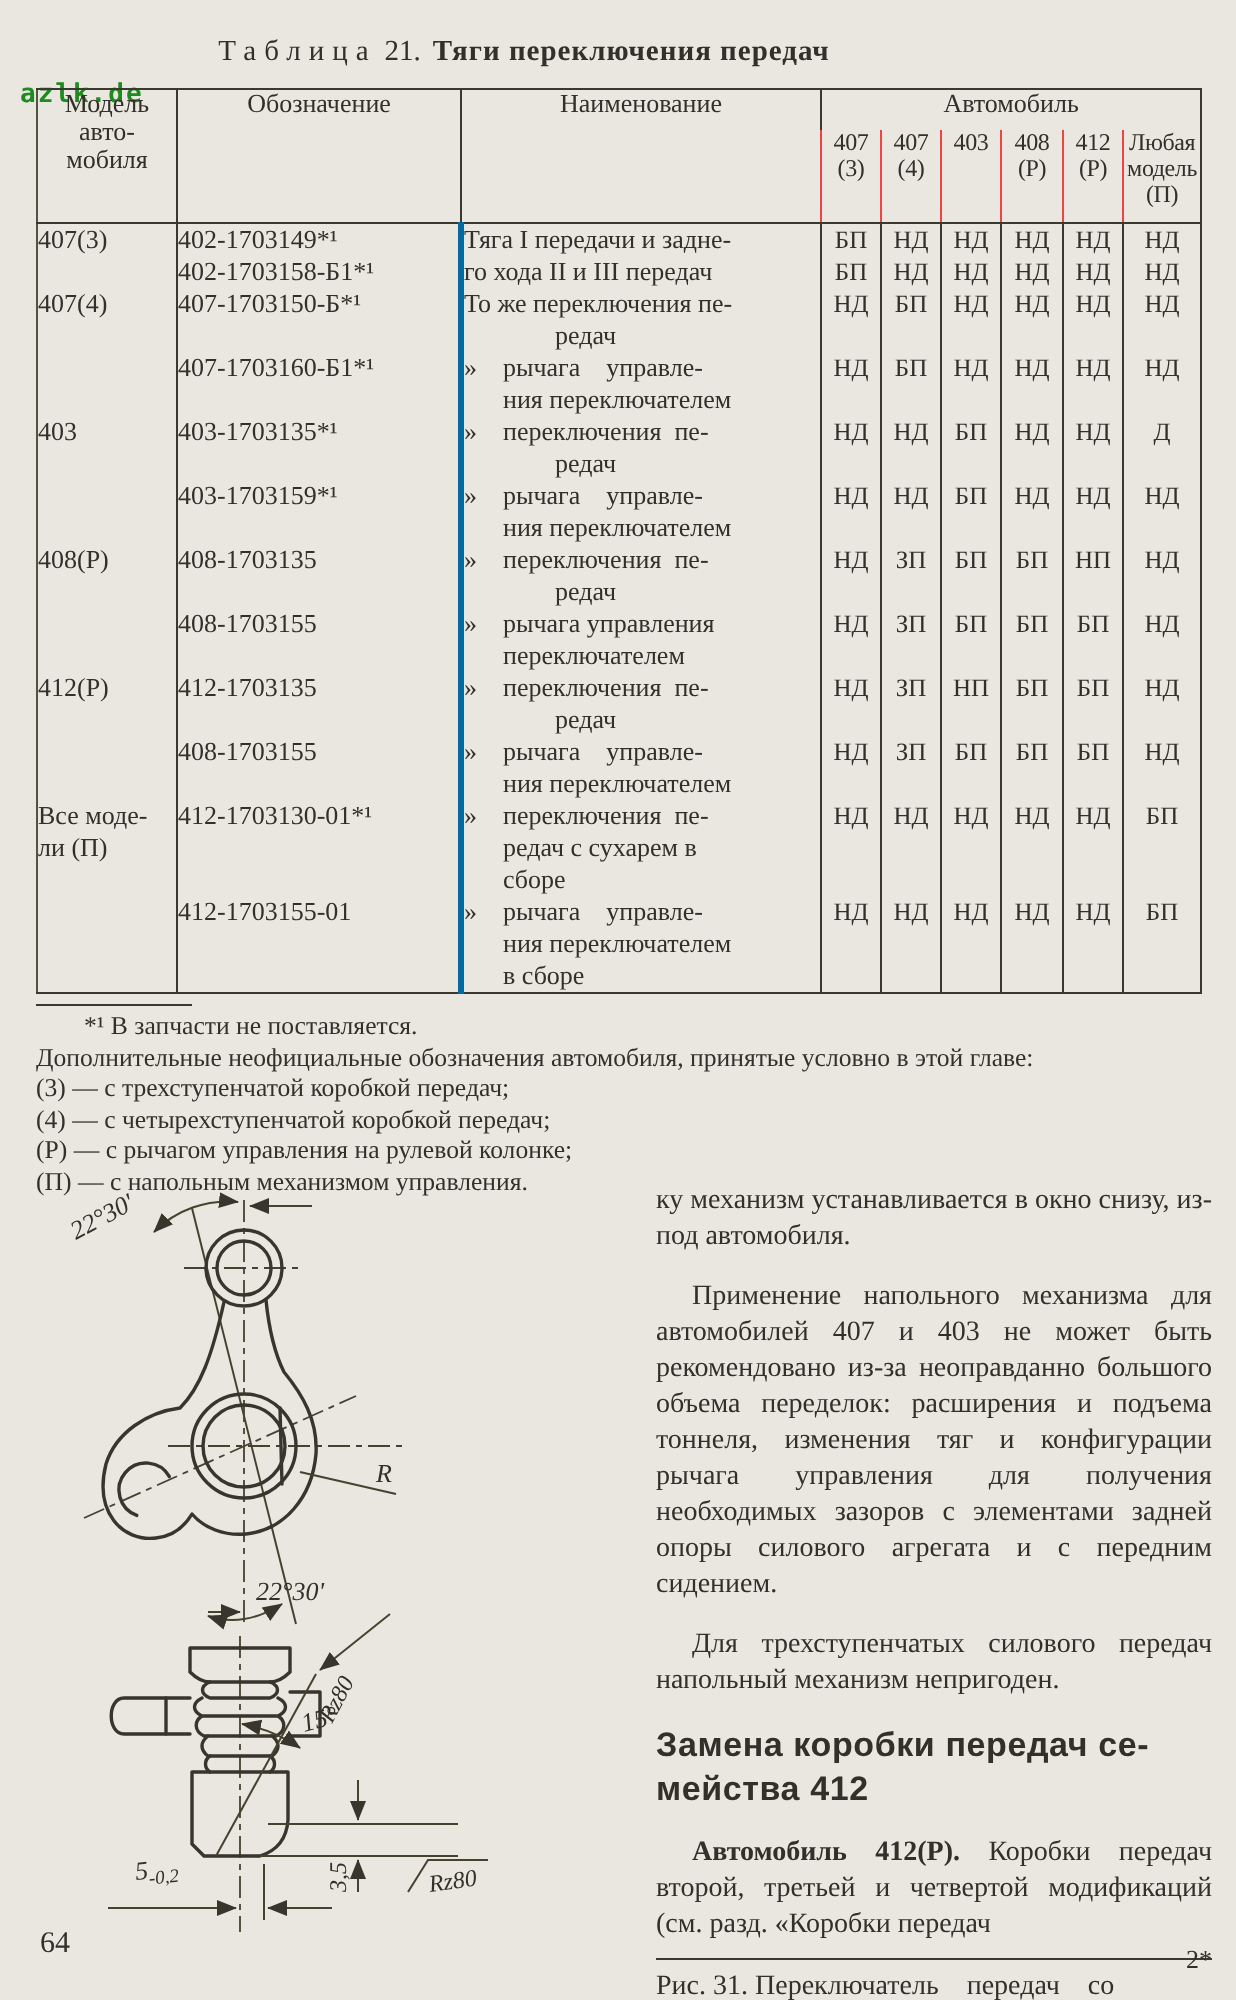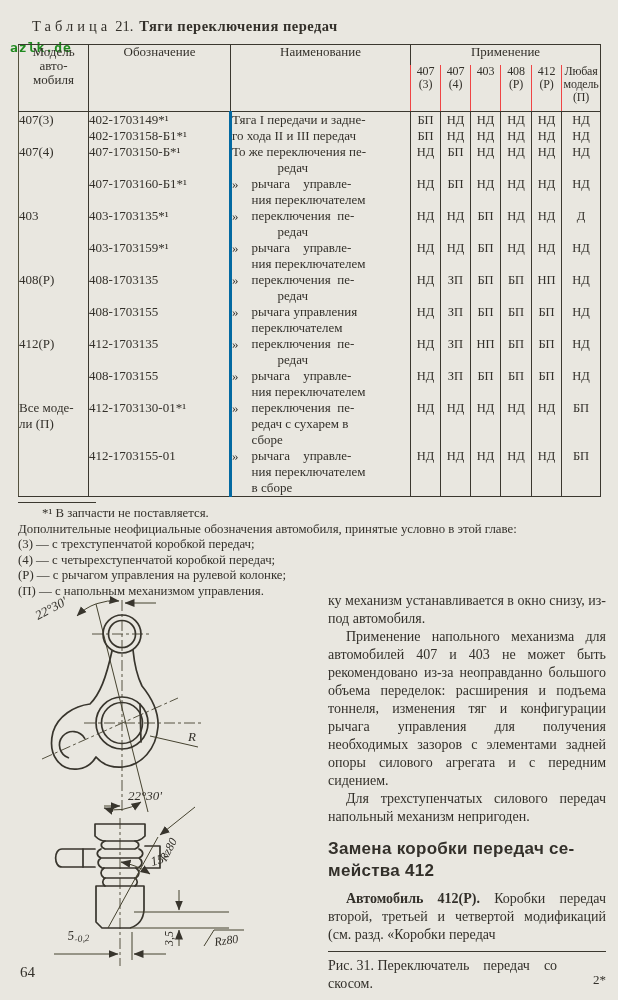--- a/index.html
+++ b/index.html
@@ -9,21 +9,21 @@
     font-family:"Liberation Serif", serif;
     overflow:hidden;
   }
   .watermark {
     position:absolute; left:10px; top:6px;
     font-family:"DejaVu Sans Mono", monospace;
     font-size:13px; font-weight:bold; color:#1f8a1f; letter-spacing:1px;margin-top:34px;
   }
   .tbl-title {
     position:absolute; left:0; top:18px; width:524px;
-    font-size:14.5px; white-space:nowrap;margin-left:32px;
+    text-align:center; font-size:14.5px; white-space:nowrap;
   }
   .tbl-title .sp { letter-spacing:4px; }
   .tbl-title .num { margin-left:4px; margin-right:6px; }
   .tbl-title b { letter-spacing:0.5px; }
 
   .tbl-wrap { position:absolute; left:18px; top:44px;border-radius:23px; }
   table.main {
     border-collapse:collapse; table-layout:fixed; width:582px;
     font-size:13px; line-height:16px;
     border-top:1.6px solid #3b382f; border-bottom:1.6px solid #3b382f;
@@ -52,21 +52,21 @@
   .figure { position:absolute; left:16px; top:594px; }
   .figure svg text { font-family:"Liberation Serif", serif; fill:#33302a; }
   .obj  { fill:none; stroke:#38352d; stroke-width:1.7; stroke-linecap:round; stroke-linejoin:round; }
   .thin { fill:none; stroke:#45422f; stroke-width:1; }
   .cl   { fill:none; stroke:#45422f; stroke-width:0.9; stroke-dasharray:11 3 3 3; }
   .lab  { font-size:13px; font-style:italic; }
   .lab-s{ font-size:12px; font-style:italic; }
 
   .rightcol { position:absolute; left:328px; top:592px; width:278px; font-size:14px; line-height:18px; text-align:justify; }
   .rightcol p { margin:0; }
-  .rightcol p.ind { text-indent:18px; }
+  .rightcol p.ind { text-indent:18px;margin-top:12px; }
   .article-heading {
     font-family:"Liberation Sans", sans-serif; font-weight:bold;
     font-size:17px; line-height:22px; text-align:left;
     margin:12px 0 8px 0; white-space:pre-line; letter-spacing:0.3px;
   }
   .cap-rule { border:none; border-top:1px solid #3b382f; margin:7px 0 5px 0; }
   .fig-caption { white-space:pre-wrap; font-size:14px; line-height:18px; }
 
   .pageno { position:absolute; left:20px; top:964px; font-size:15px; }
   .footer-mark { position:absolute; right:12px; top:972px; font-size:13px; }
@@ -95,21 +95,21 @@
           <col style="width:30px">
           <col style="width:39px">
       </colgroup>
       <thead>
         <tr>
           <th class="big-th pre" rowspan="2">Модель
 авто-
 мобиля</th>
           <th class="big-th" rowspan="2">Обозначение</th>
           <th class="big-th" rowspan="2">Наименование</th>
-          <th class="group-th" colspan="6">Применение</th>
+          <th class="group-th" colspan="6">Автомобиль</th>
         </tr>
         <tr>
           <th class="sub-th pre">407
 (3)</th>
           <th class="sub-th pre">407
 (4)</th>
           <th class="sub-th pre">403</th>
           <th class="sub-th pre">408
 (Р)</th>
           <th class="sub-th pre">412

